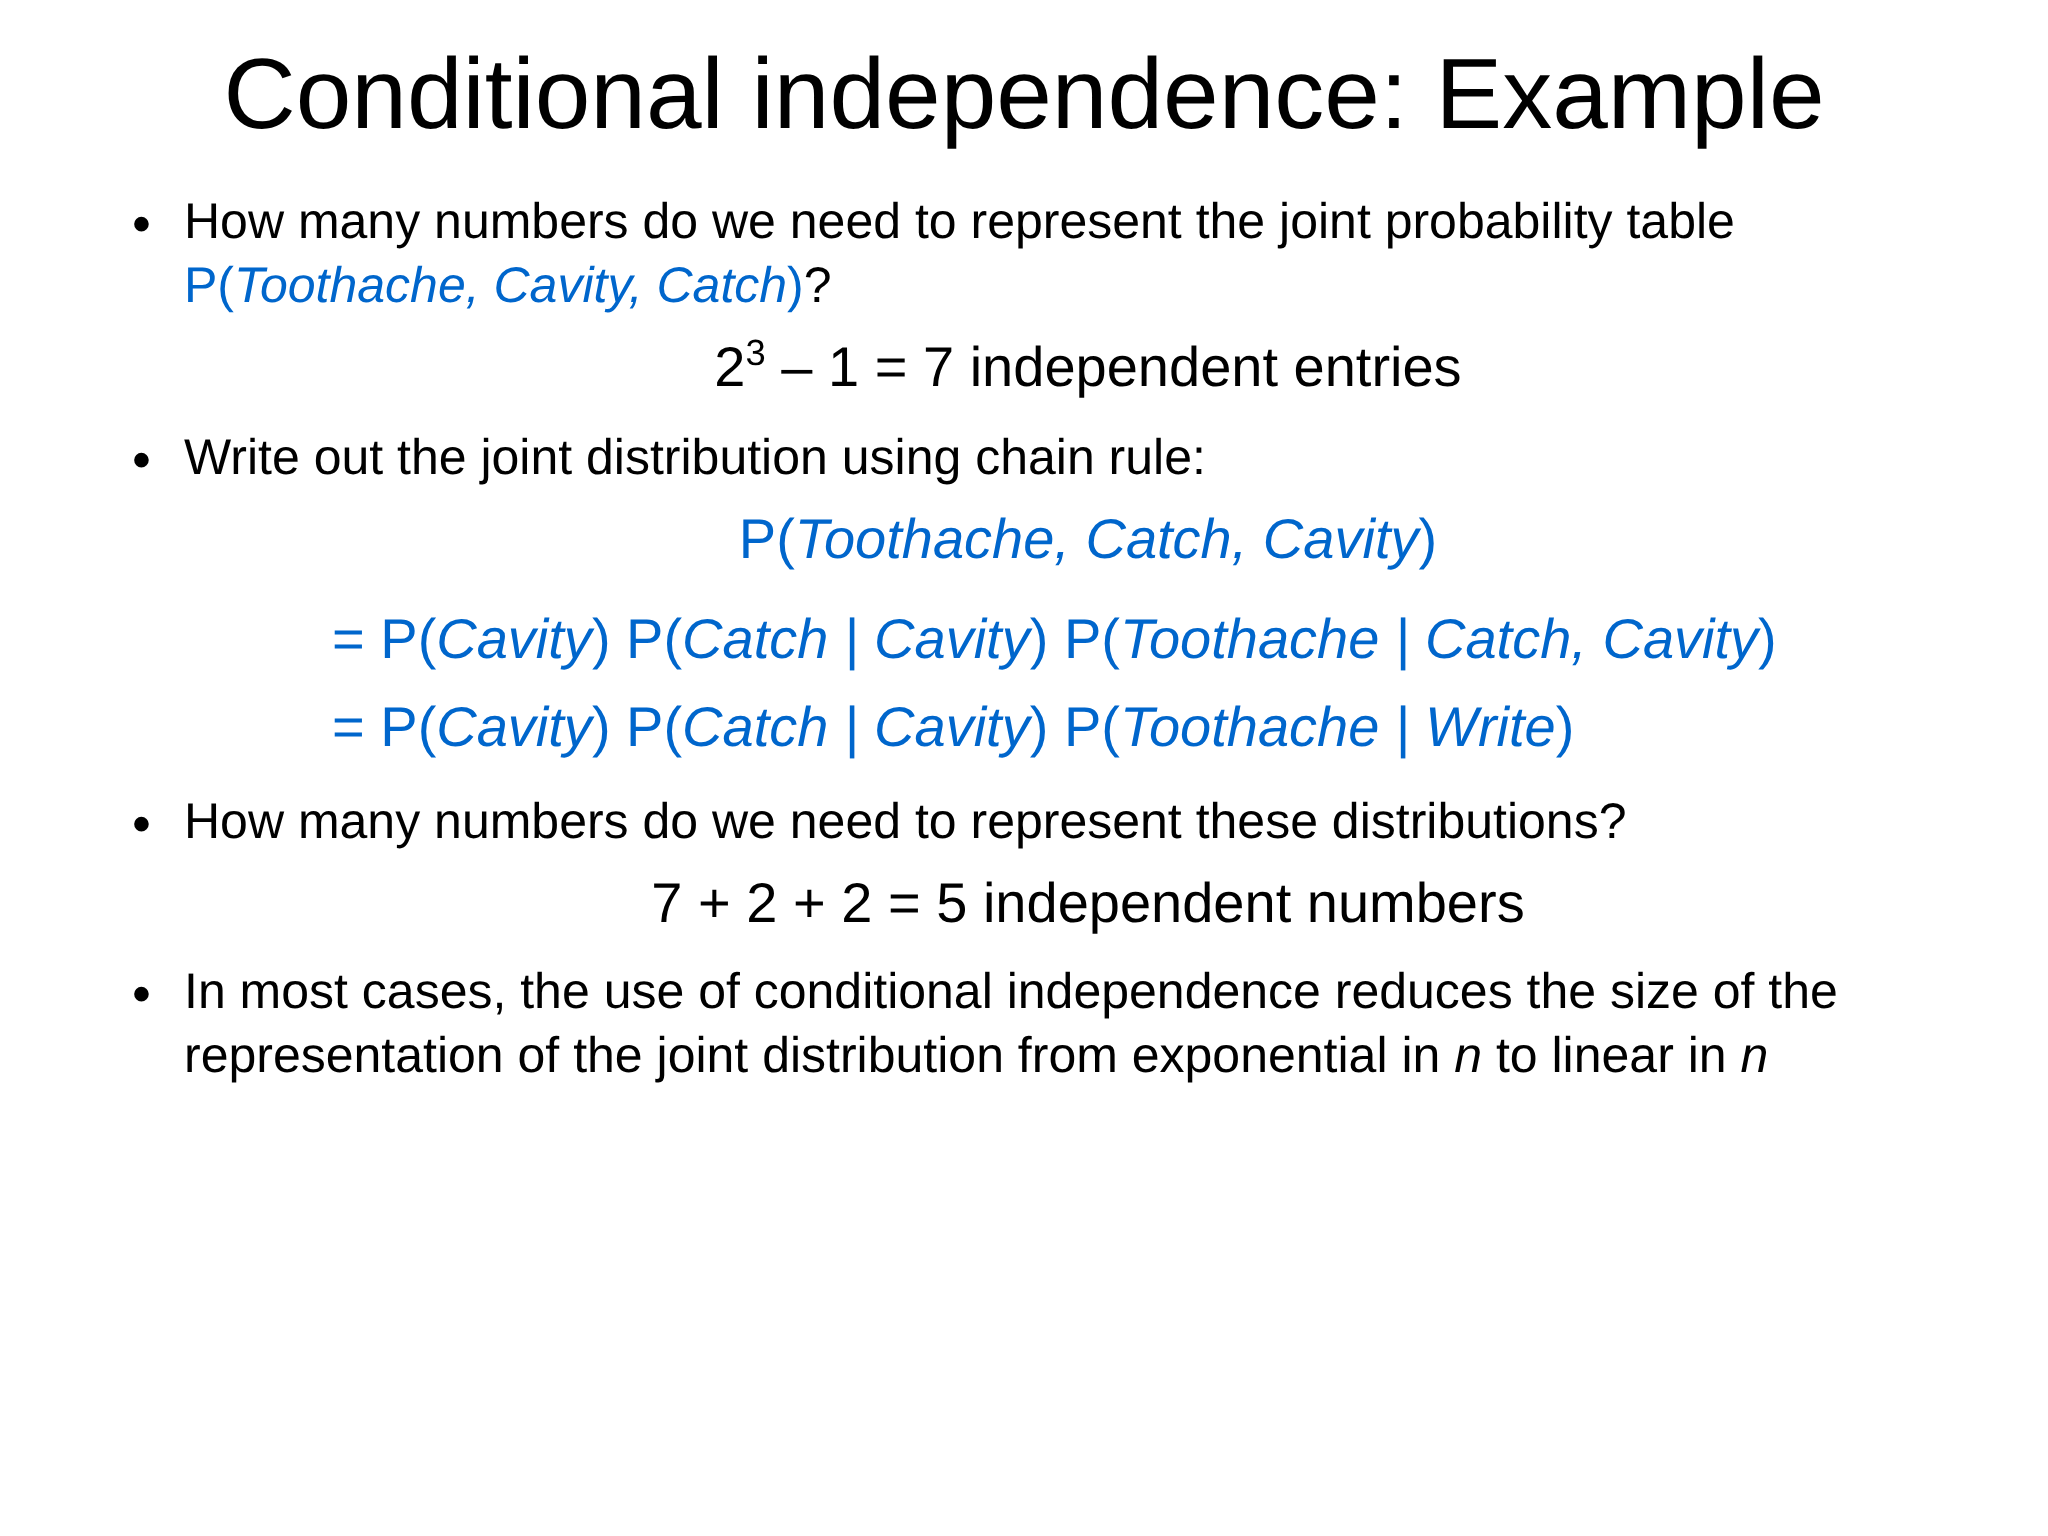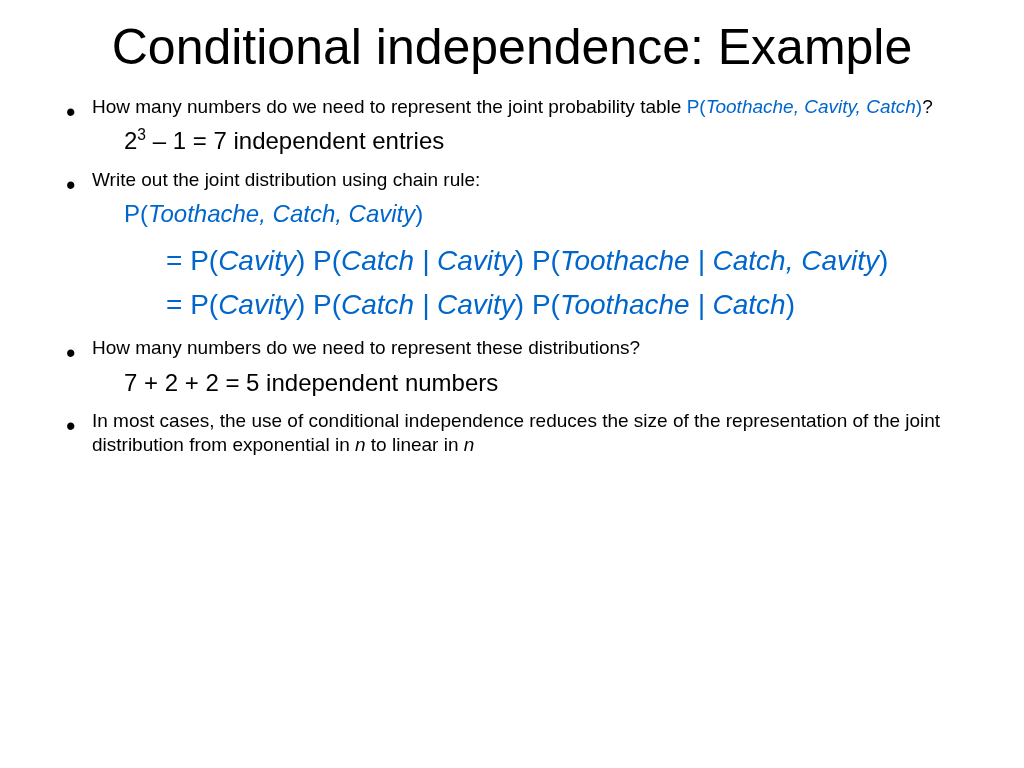--- a/index.html
+++ b/index.html
@@ -26,37 +26,38 @@
     line-height: 1.18;
   }
   ul.top {
     margin: 0;
     padding: 0;
     list-style: none;
   }
   ul.top > li.bullet {
     position: relative;
     padding-left: 32px;
-    font-size: 19px;
+    font-size: 25px;
     line-height: 1.28;
     margin-bottom: 6px;
   }
   ul.top > li.bullet::before {
     content: "•";
     position: absolute;
     left: 6px;
     top: 0;
     font-size: 27px;
   }
   .sub {
-    font-size: 24px;
+    font-size: 28px;
     line-height: 1.35;
     padding-left: 64px;
     margin-top: 4px;
     margin-bottom: 10px;
+    text-align: center;
   }
   .sub-indent {
     font-size: 28px;
     line-height: 1.5;
     padding-left: 106px;
     margin: 0 0 2px 0;
   }
   .blue { color: #0066cc; }
   .ital { font-style: italic; }
   sup { font-size: 0.65em; vertical-align: super; line-height: 0; }
@@ -84,21 +85,21 @@
 
     <div class="sub">
       <span class="blue">P(</span><span class="blue ital">Toothache, Catch, Cavity</span><span class="blue">)</span>
     </div>
 
     <div class="sub-indent blue">
       <span>= </span><span>P(</span><span class="ital">Cavity</span><span>) </span><span>P(</span><span class="ital">Catch | Cavity</span><span>) </span><span>P(</span><span class="ital">Toothache | Catch, Cavity</span><span>)</span>
     </div>
 
     <div class="sub-indent blue">
-      <span>= </span><span>P(</span><span class="ital">Cavity</span><span>) </span><span>P(</span><span class="ital">Catch | Cavity</span><span>) </span><span>P(</span><span class="ital">Toothache | Catch</span><span>)</span>
+      <span>= </span><span>P(</span><span class="ital">Cavity</span><span>) </span><span>P(</span><span class="ital">Catch | Cavity</span><span>) </span><span>P(</span><span class="ital">Toothache | Write</span><span>)</span>
     </div>
 
     <li class="bullet" style="margin-top:10px">
       <span>How many numbers do we need to represent these distributions?</span>
     </li>
 
     <div class="sub">
       <span>7 + 2 + 2 = 5 independent numbers</span>
     </div>
 

